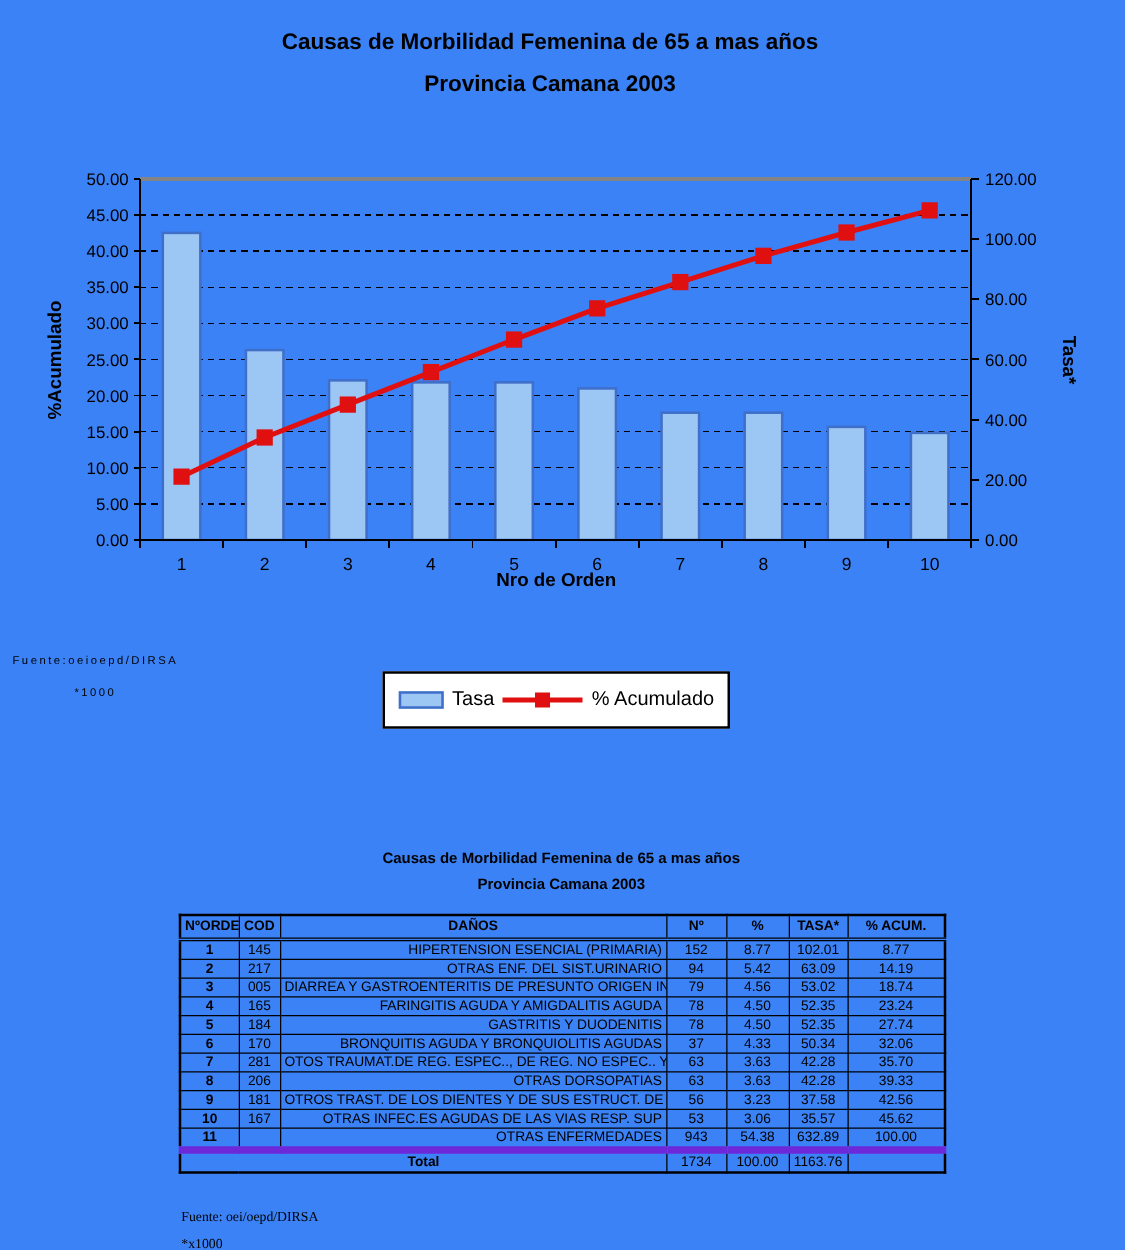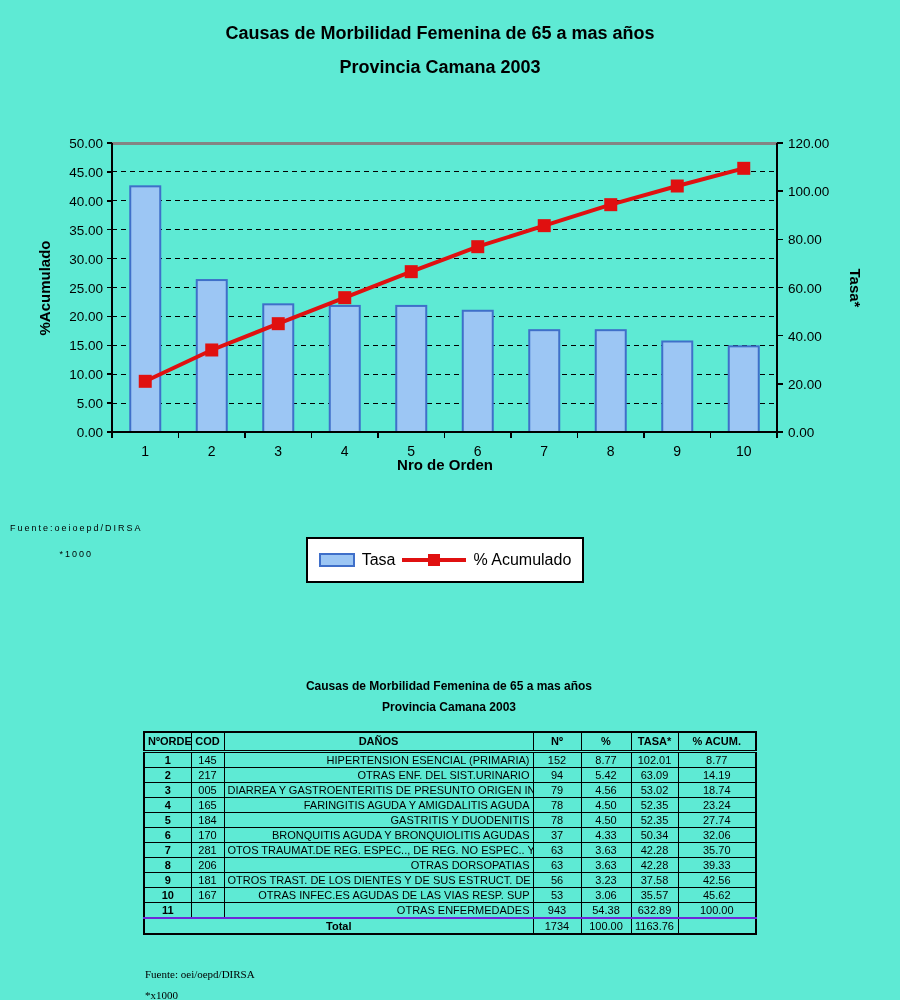--- a/index.html
+++ b/index.html
@@ -1,18 +1,18 @@
 <!DOCTYPE html>
 <html><head>
 <meta charset="utf-8">
 <style>
   * { margin:0; padding:0; box-sizing:border-box; }
   html,body { background:#fff; }
   .page {
-    position:relative; width:900px; height:1000px; background:#5eead4;
+    position:relative; width:900px; height:1000px; background:#3b82f6;
     font-family:"Liberation Sans", sans-serif; color:#000; overflow:hidden;
   }
   .chart-titles { position:absolute; top:16px; left:0; width:880px; text-align:center; }
   .chart-titles div { font-size:18px; font-weight:bold; line-height:34px; }
   #plot-svg { position:absolute; left:40px; top:130px; }
   .y-label { position:absolute; font-weight:bold; font-size:15px; white-space:nowrap; }
   .y-label.left  { left:44px;  top:288px; transform:translate(-50%,-50%) rotate(-90deg); }
   .y-label.right { left:855px; top:288px; transform:translate(-50%,-50%) rotate(90deg); }
   .x-axis-title { position:absolute; top:456px; left:0; width:890px; text-align:center;
                   font-weight:bold; font-size:15px; }
@@ -31,21 +31,21 @@
   .table-titles div { font-size:12px; font-weight:bold; line-height:21px; }
   #data-table { position:absolute; left:143px; top:731px; width:614px;
                 border-collapse:collapse; table-layout:fixed; border:2px solid #000; }
   #data-table th, #data-table td { border:1px solid #000; font-size:11px; padding:1px 3px;
                 height:15px; overflow:hidden; white-space:nowrap; }
   #data-table thead th { font-weight:bold; text-align:center; border-bottom:3px double #000;
                 height:19px; }
   #data-table .c { text-align:center; }
   #data-table .l { text-align:right; }
   #data-table .b { font-weight:bold; }
-  #data-table .total-row td { border-top:2px solid #6d28d9; }
+  #data-table .total-row td { border-top:6px solid #6d28d9; }
   .table-footer { position:absolute; left:145px; top:964px; font-size:11px; }
   .table-footer div { line-height:21px;font-family:Liberation Serif, serif; }
 </style>
 </head>
 <body>
 
 <div class="page">
 
   <div class="chart-titles">
     <div>Causas de Morbilidad Femenina de 65 a mas años</div>

